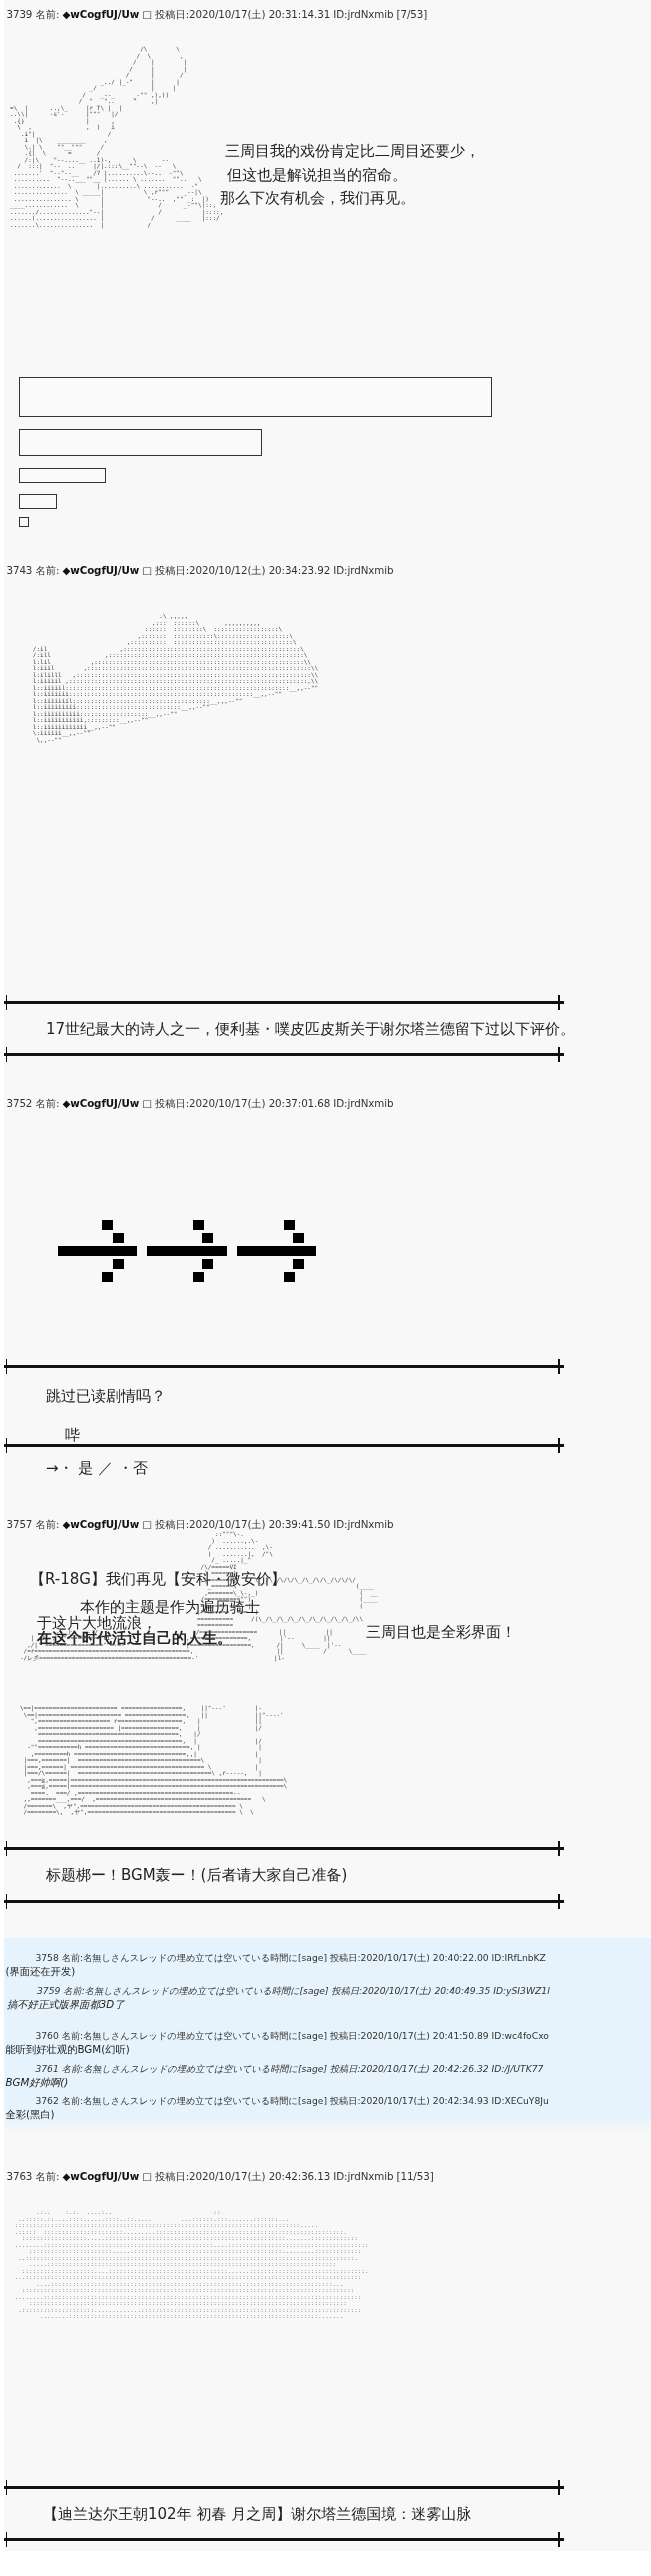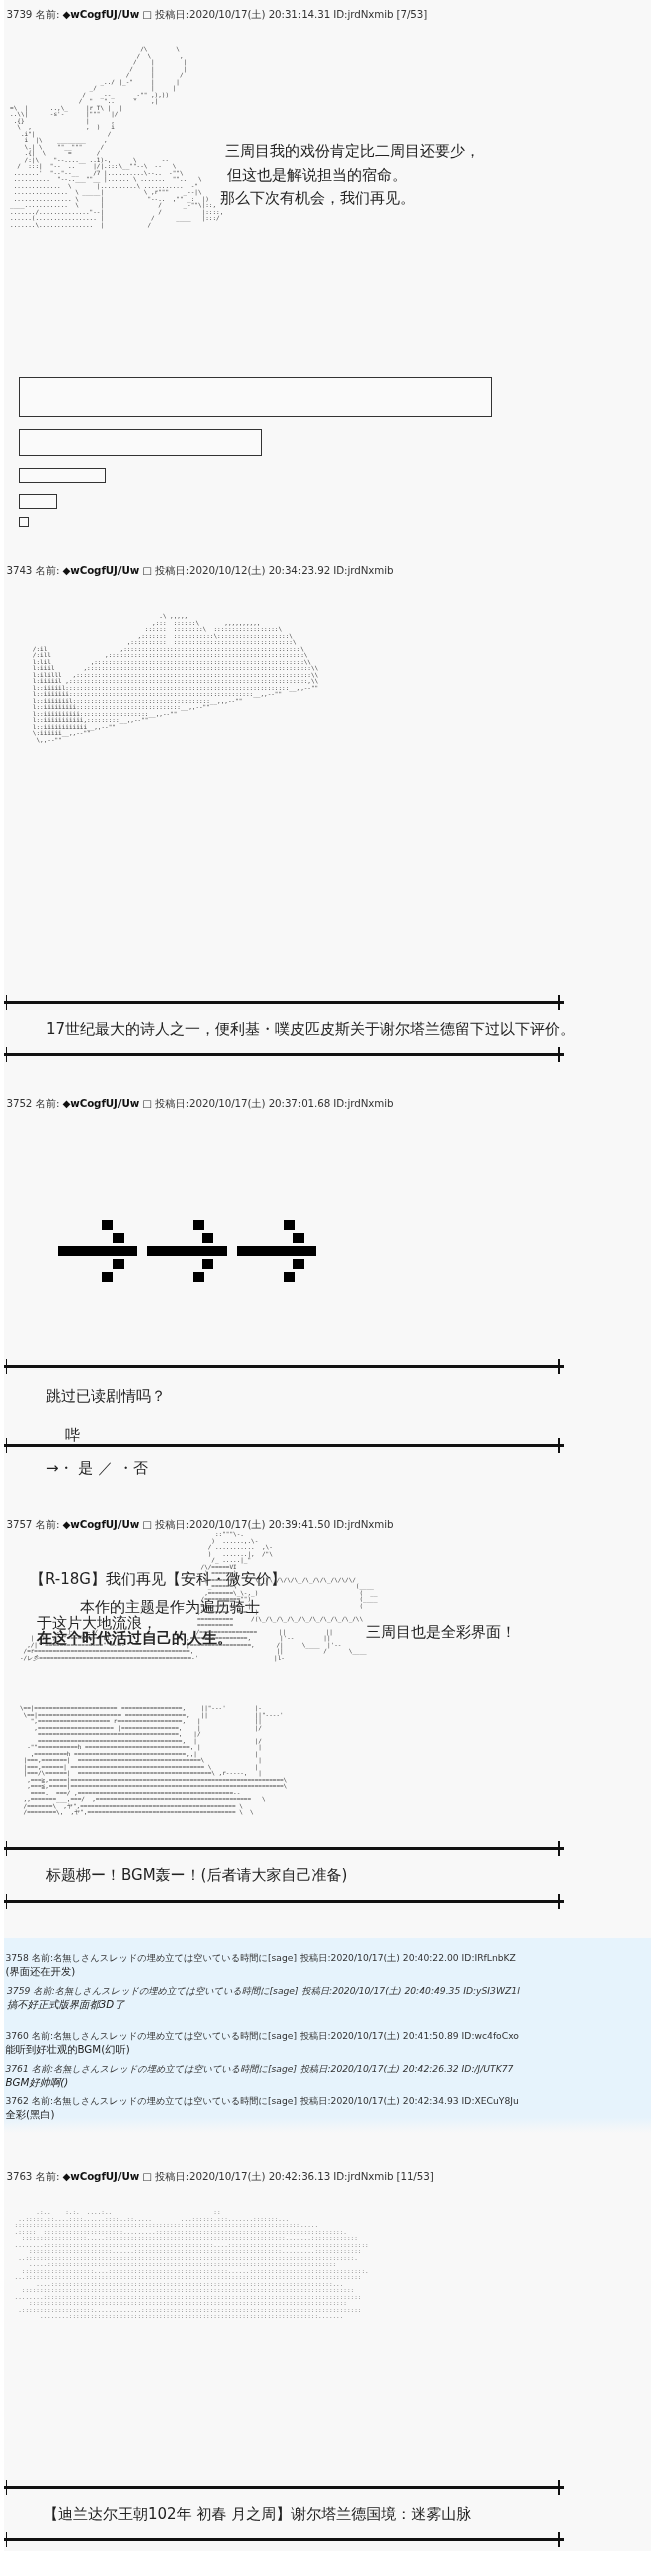--- a/index.html
+++ b/index.html
@@ -11,21 +11,21 @@
     .hdr .trip { font-weight: bold; color: #111; }
     .txt { font-size: 15px; color: #222; white-space: nowrap; }
     .aa { font-family: "DejaVu Sans Mono", monospace; font-size: 6px; line-height: 6.5px; color: #444; white-space: pre; }
     .rule { position: absolute; left: 4.3px; width: 560px; height: 2.7px; background: #111; }
     .rule::before, .rule::after { content: ""; position: absolute; top: -6.5px; width: 1.6px; height: 15.7px; background: #111; }
     .rule::before { left: 1.6px; }
     .rule::after { right: 4.3px; }
     .box { position: absolute; border: 1.1px solid #333; background: #fafafa; }
     .reply-zone { position: absolute; left: 4.3px; top: 1938px; width: 647px; height: 195px;
       background: linear-gradient(#e6f3fc, #e6f3fc 92%, #f8f8f8); }
-    .reply-hdr { font-size: 9.2px; color: #333; white-space: nowrap; }
+    .reply-hdr { font-size: 9.2px; color: #333; white-space: nowrap; margin-left: 30px; }
     .reply-body { font-size: 10.3px; color: #222; white-space: nowrap; }
     .pix { position: absolute; background: #000; width: 11px; height: 9.8px; }
   </style>
 </head>
 <body>
 
 <div class="page"></div>
 
 <div class="abs hdr" style="left:6.5px;top:7.6px;">
   <span>3739</span>

